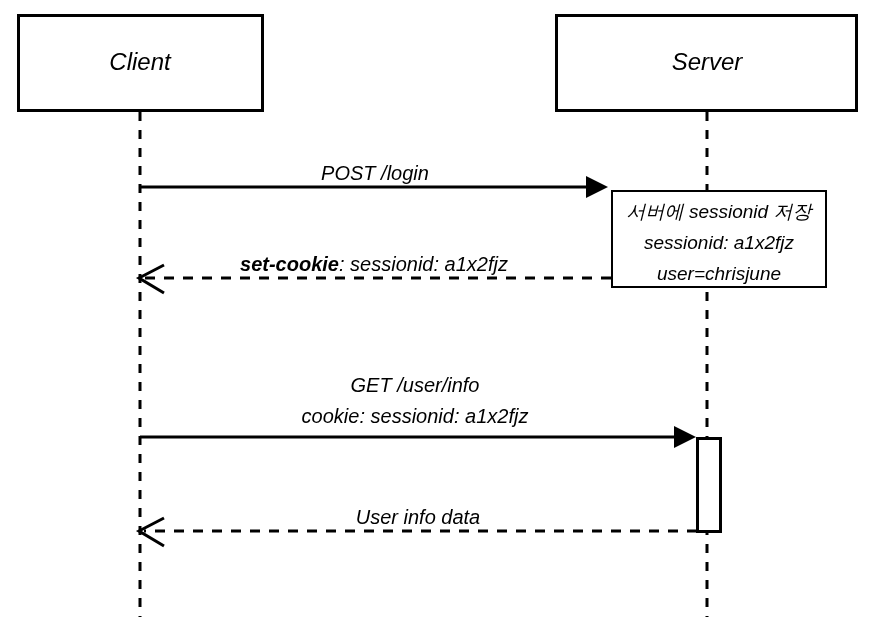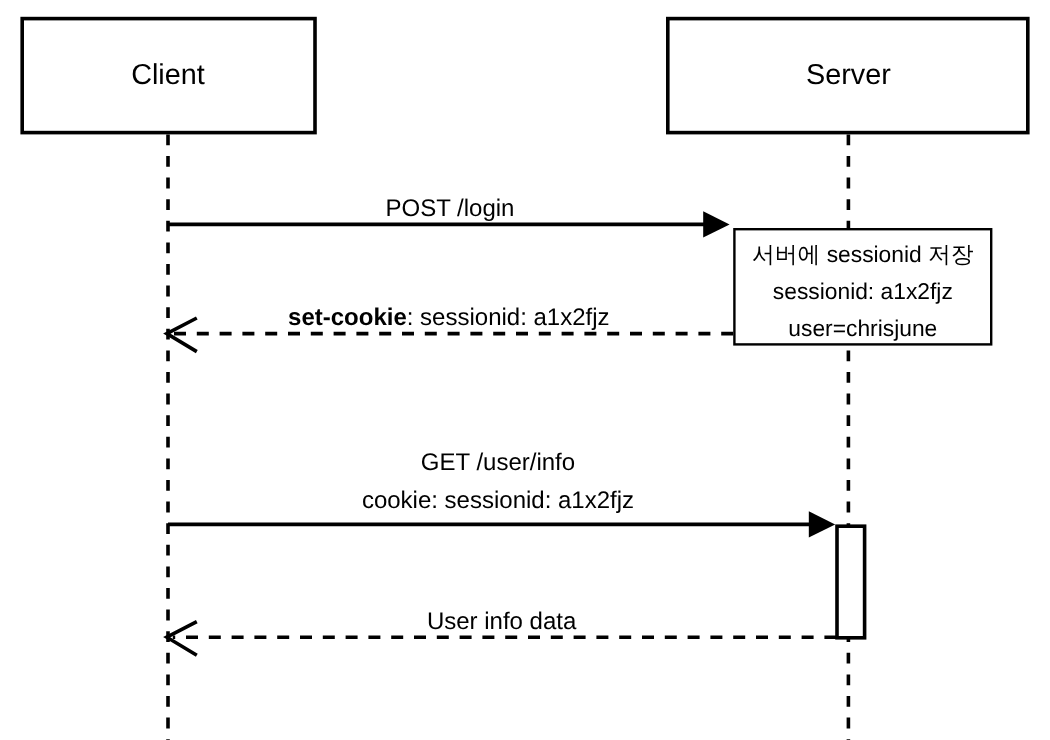--- a/index.html
+++ b/index.html
@@ -11,20 +11,21 @@
   body {
     font-family: "Liberation Sans", "DejaVu Sans", sans-serif;
     color: #000000;
   }
   #diagram-root {
     position: relative;
     width: 875px;
     height: 617px;
     background: #ffffff;
     overflow: hidden;
+    font-style: italic;
   }
   #diagram-svg {
     position: absolute;
     left: 0;
     top: 0;
     width: 875px;
     height: 617px;
   }
   .participant-label {
     font-size: 24px;

